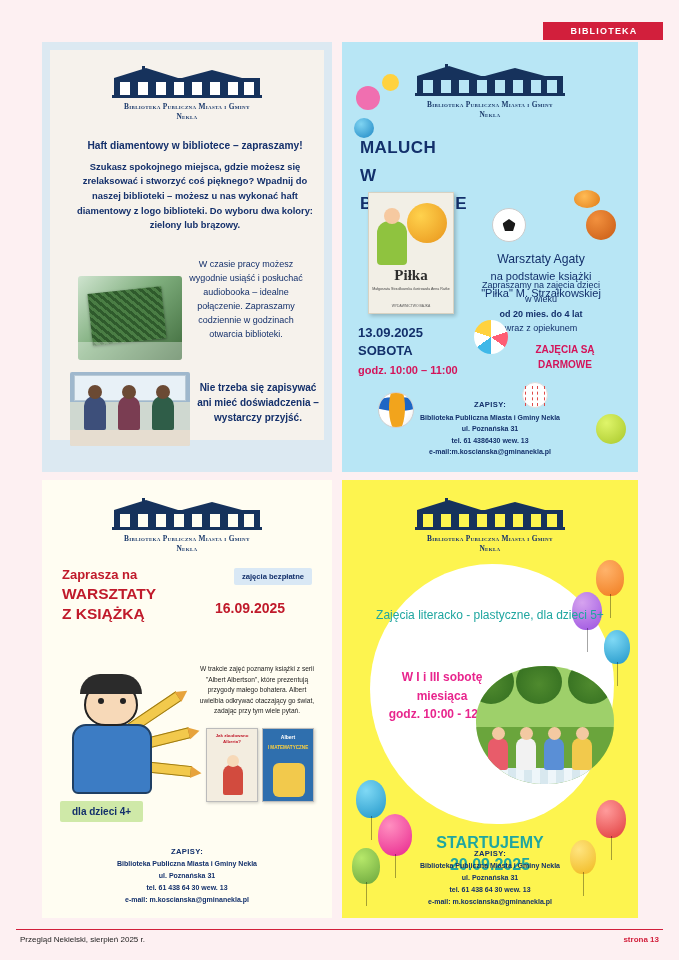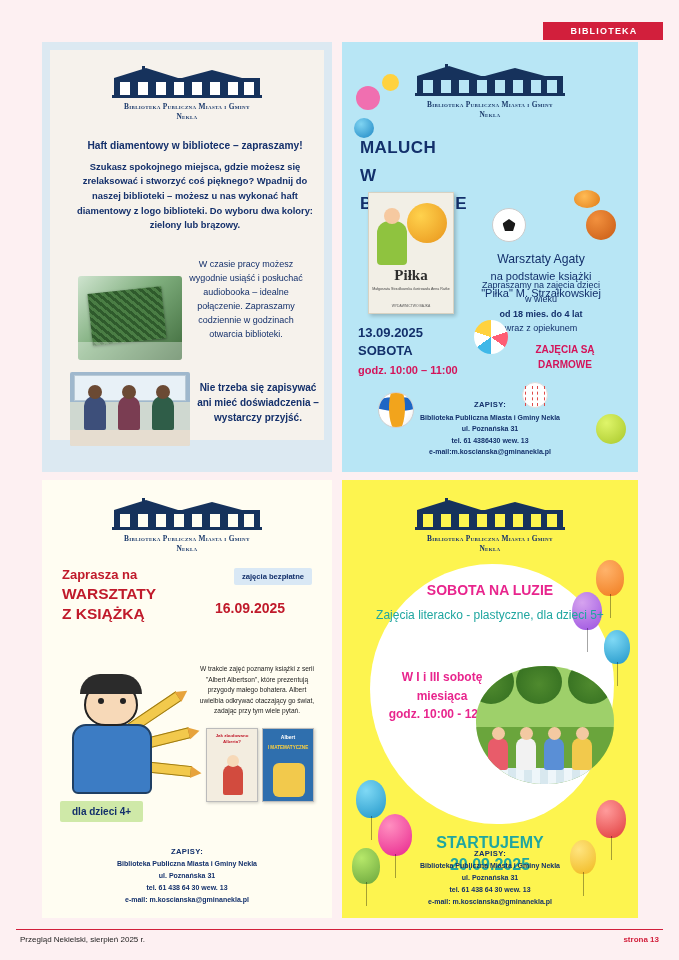--- a/index.html
+++ b/index.html
@@ -500,21 +500,21 @@
 
       <div class="warsztaty">
         <div class="l1">Warsztaty Agaty</div>
         <div>na podstawie książki</div>
         <div>"Piłka" M. Strzałkowskiej</div>
       </div>
 
       <div class="zapraszamy">
         <div>Zapraszamy na zajęcia dzieci</div>
         <div>w wieku</div>
-        <div style="font-weight:bold">od 18 mies. do 4 lat</div>
+        <div style="font-weight:bold">od 20 mies. do 4 lat</div>
         <div>wraz z opiekunem</div>
       </div>
 
       <div class="date">
         <div>13.09.2025</div>
         <div>SOBOTA</div>
       </div>
       <div class="hours">godz. 10:00 – 11:00</div>
 
       <div class="free">
@@ -633,21 +633,20 @@
       <div class="balloon bl4">
           <div class="b"></div>
         </div>
       <div class="balloon bl5">
           <div class="b"></div>
         </div>
       <div class="balloon bl6">
           <div class="b"></div>
         </div>
 
-      <div class="h1">SOBOTA NA LUZIE</div>
       <div class="h2">Zajęcia literacko - plastyczne, dla dzieci 5+</div>
 
       <div class="when">
         <div>W I i III sobotę</div>
         <div>miesiąca</div>
         <div>godz. 10:00 - 12:00</div>
       </div>
 
       <div class="photo">
         <div class="tree t1"></div>

